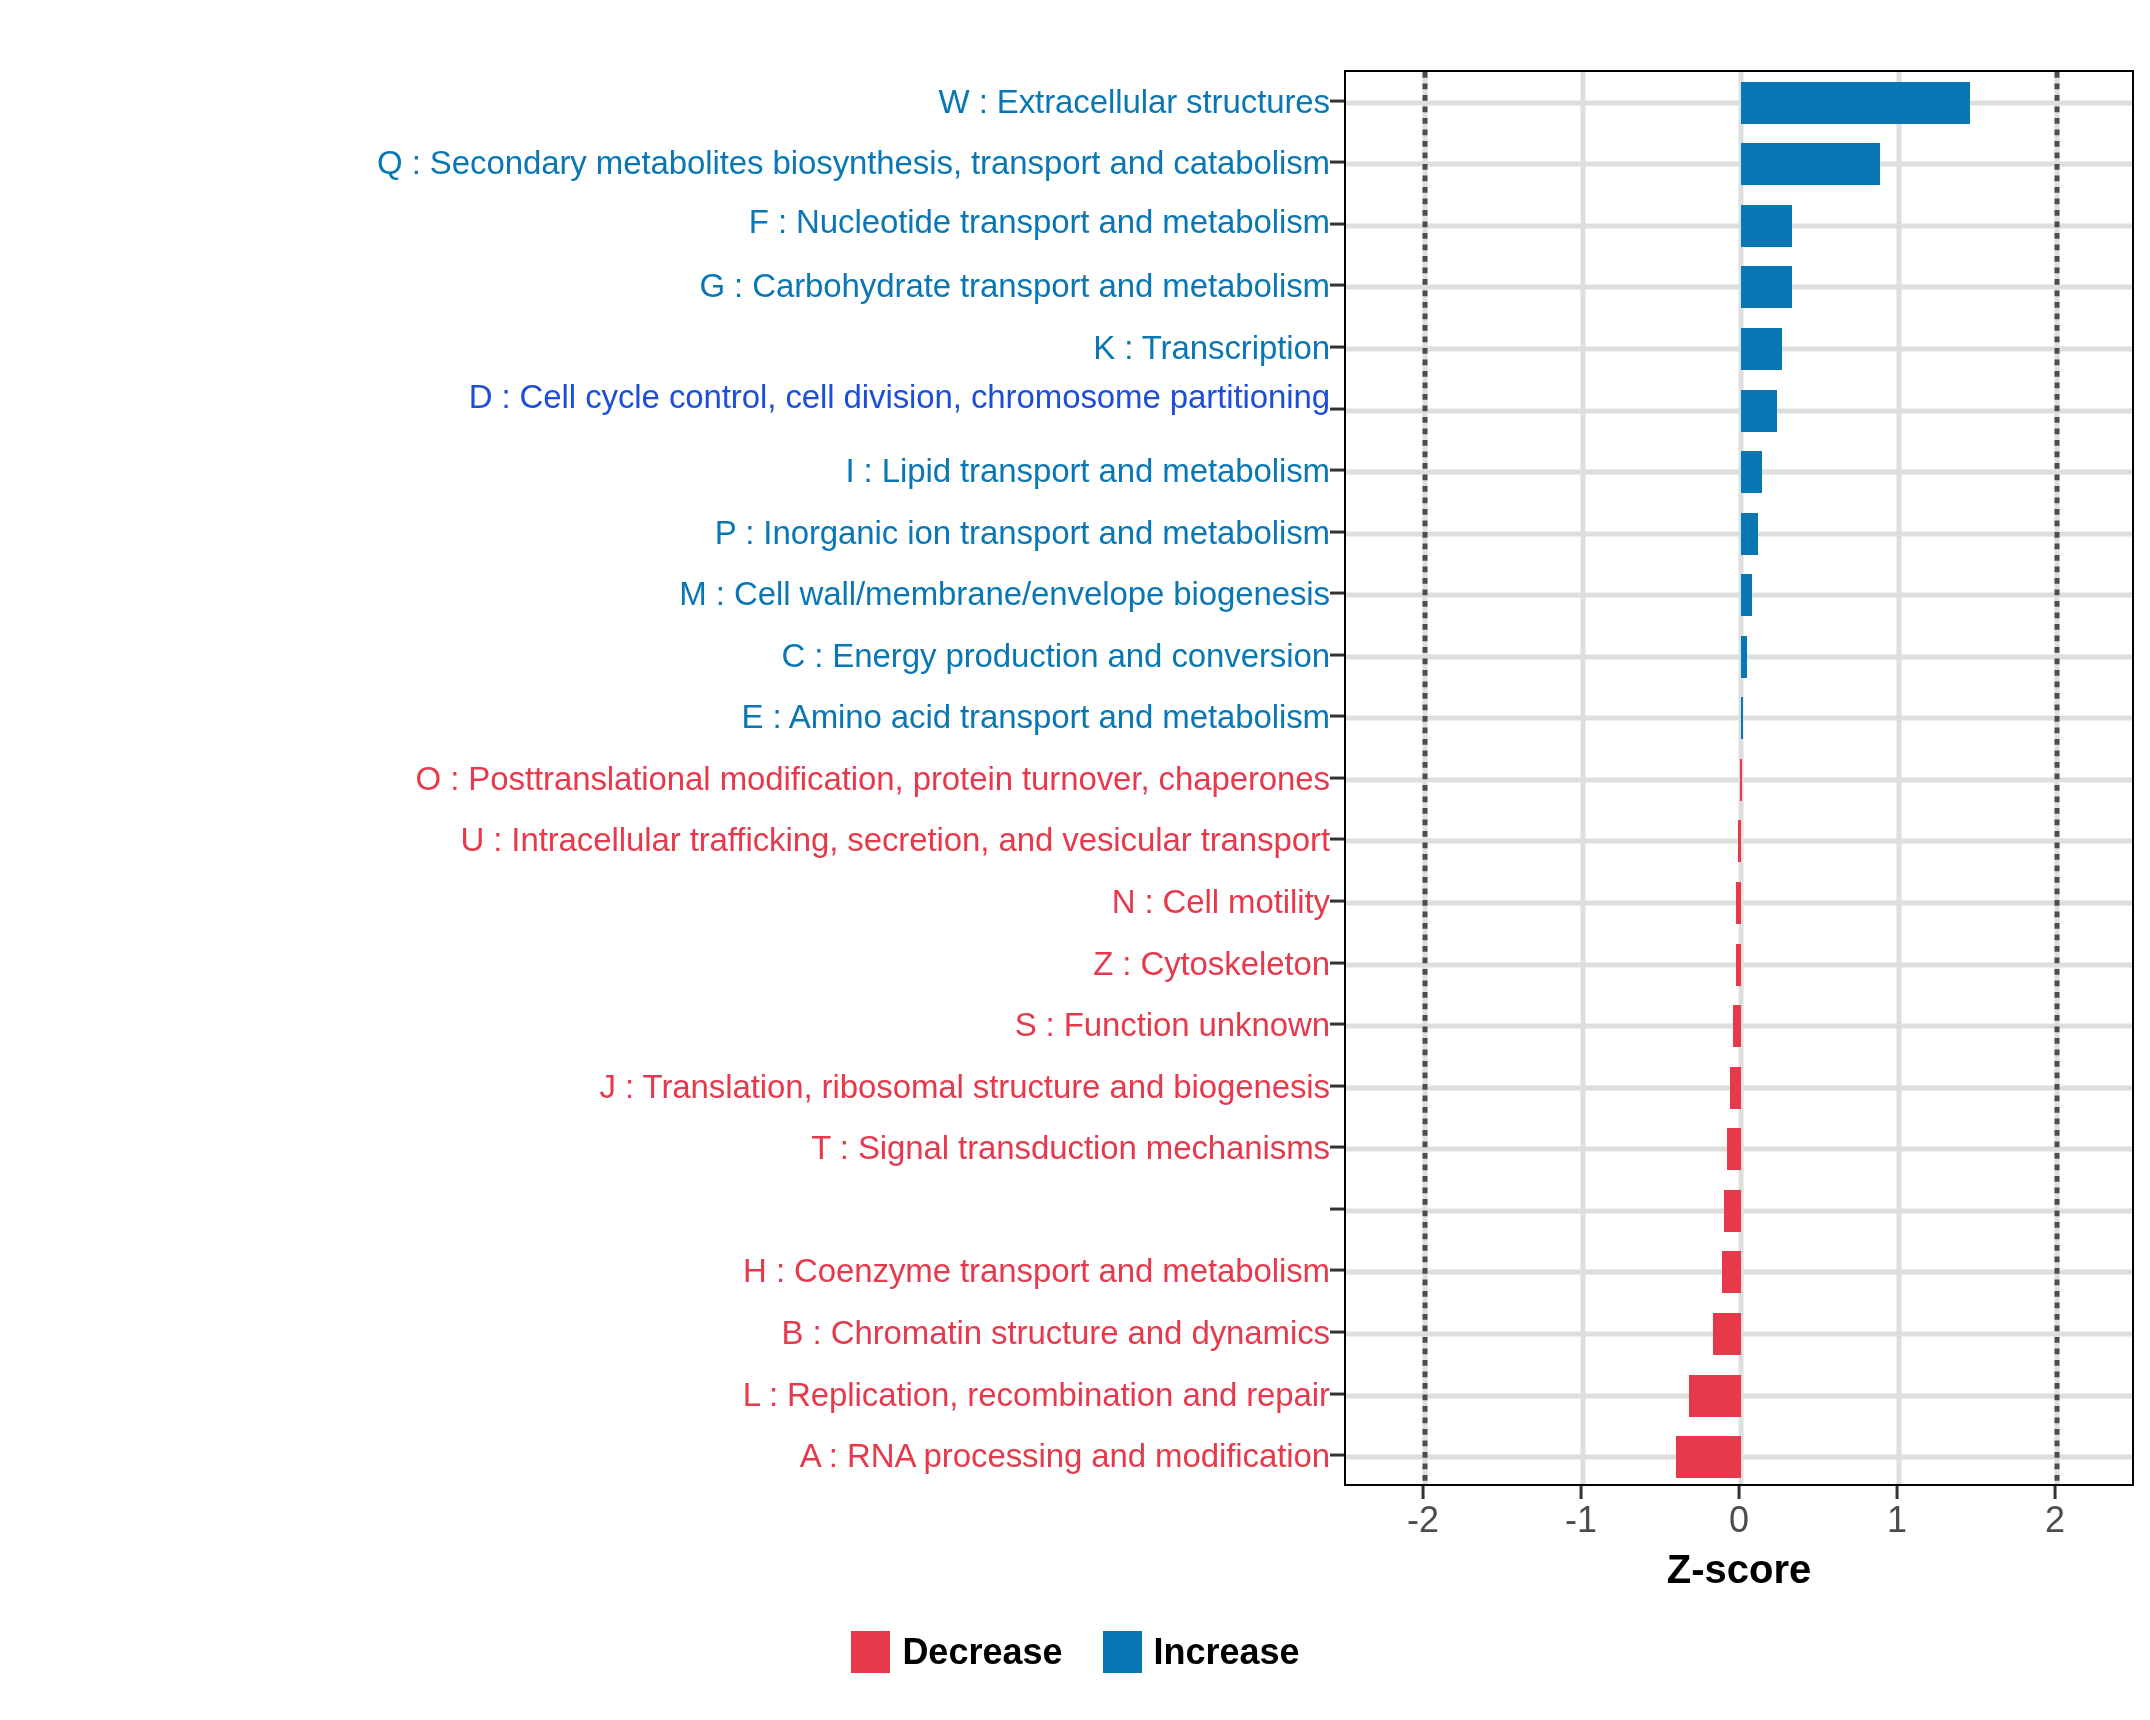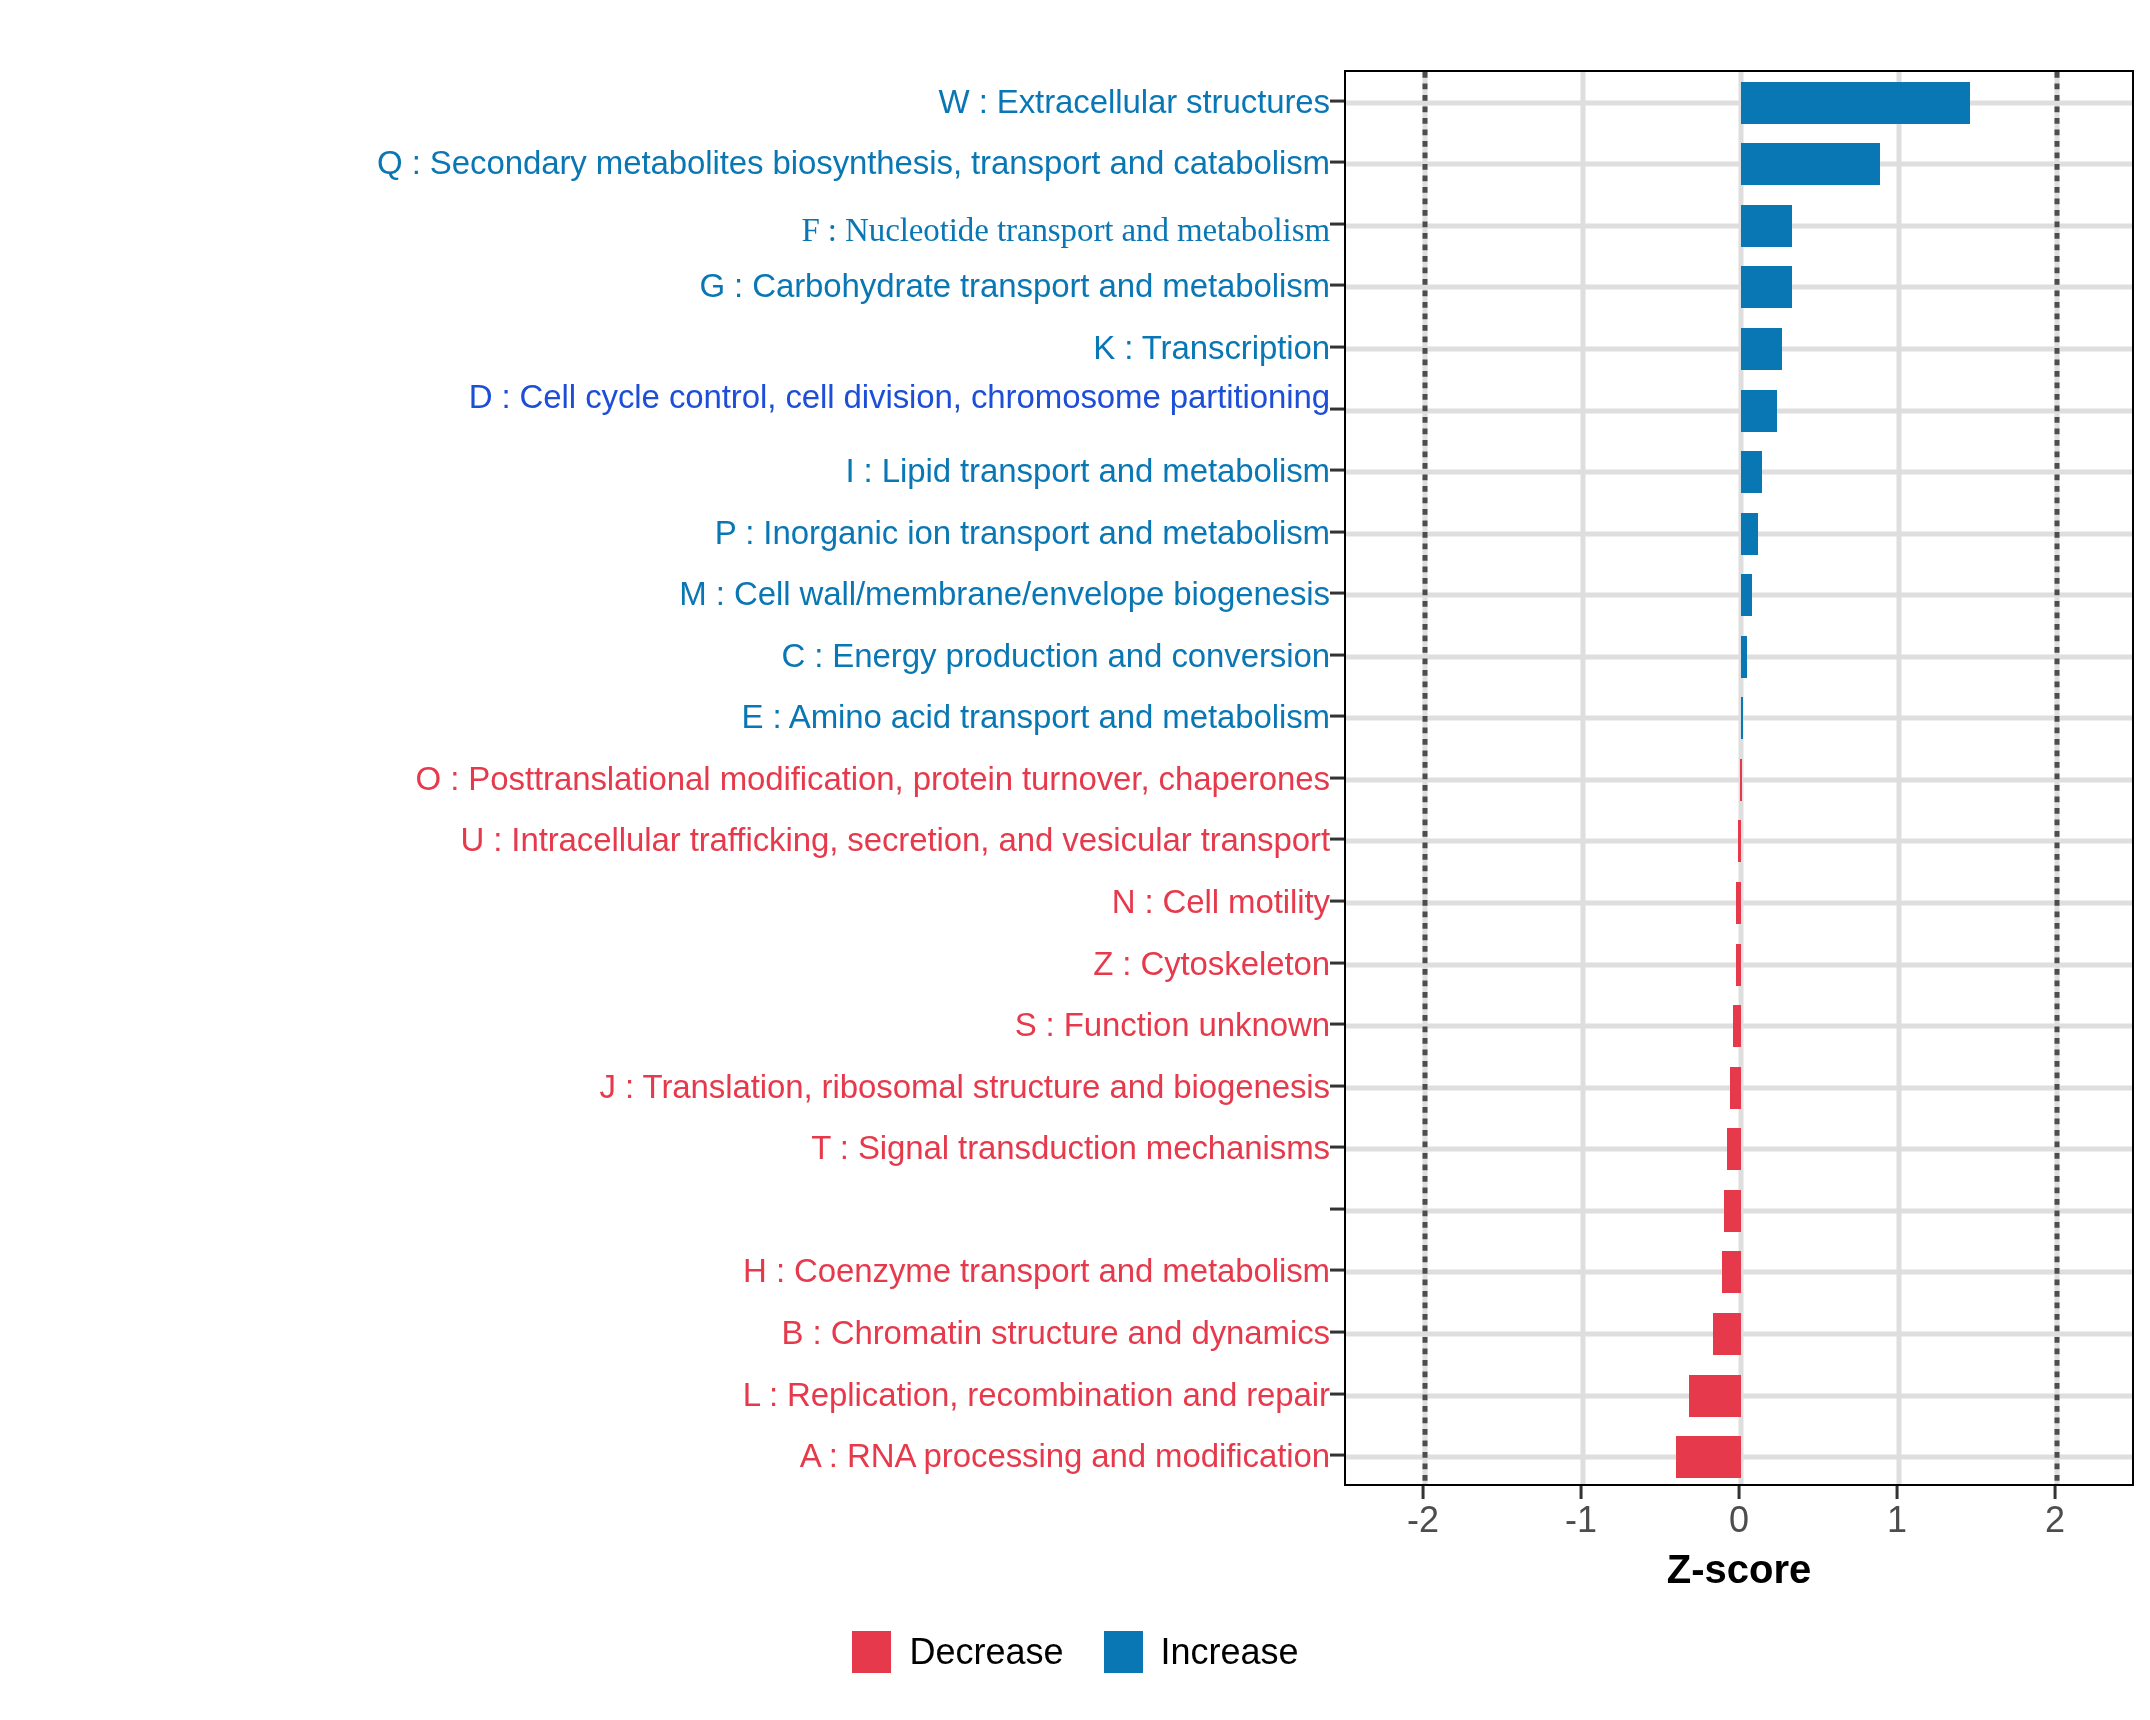--- a/index.html
+++ b/index.html
@@ -133,21 +133,22 @@
     top: 1631px;
     width: 2151px;
     display: flex;
     justify-content: center;
     align-items: center;
     gap: 40px;
   }
   .legend-item {
     display: flex;
     align-items: center;
-    gap: 18px;
+    gap: 12px;
+    font-weight: bold;
   }
   .legend-swatch {
     width: 39px;
     height: 42px;
   }
   .legend-text {
     font-size: 36px;
     color: #000000;
     line-height: 1;
   }
@@ -155,21 +156,21 @@
 </head>
 <body>
 
 <div id="root">
 
   <div id="labels">
       <div class="cat-label" style="top: 31px; color: rgb(10, 119, 181);">W : Extracellular structures</div>
       <div class="tickmark" style="top: 31px;"></div>
       <div class="cat-label" style="top: 92px; color: rgb(10, 119, 181);">Q : Secondary metabolites biosynthesis, transport and catabolism</div>
       <div class="tickmark" style="top: 92px;"></div>
-      <div class="cat-label" style="top: 160px; color: rgb(10, 119, 181); font-family: Liberation Serif, serif;">F : Nucleotide transport and metabolism</div>
+      <div class="cat-label" style="top: 151px; color: rgb(10, 119, 181);">F : Nucleotide transport and metabolism</div>
       <div class="tickmark" style="top: 154px;"></div>
       <div class="cat-label" style="top: 215px; color: rgb(10, 119, 181); padding-left: 16px;">G : Carbohydrate transport and metabolism</div>
       <div class="tickmark" style="top: 215px;"></div>
       <div class="cat-label" style="top: 277px; color: rgb(10, 119, 181);">K : Transcription</div>
       <div class="tickmark" style="top: 277px;"></div>
       <div class="cat-label" style="top: 326px; color: #1d4ed8;">D : Cell cycle control, cell division, chromosome partitioning</div>
       <div class="tickmark" style="top: 339px;"></div>
       <div class="cat-label" style="top: 400px; color: rgb(10, 119, 181);">I : Lipid transport and metabolism</div>
       <div class="tickmark" style="top: 400px;"></div>
       <div class="cat-label" style="top: 462px; color: rgb(10, 119, 181);">P : Inorganic ion transport and metabolism</div>

